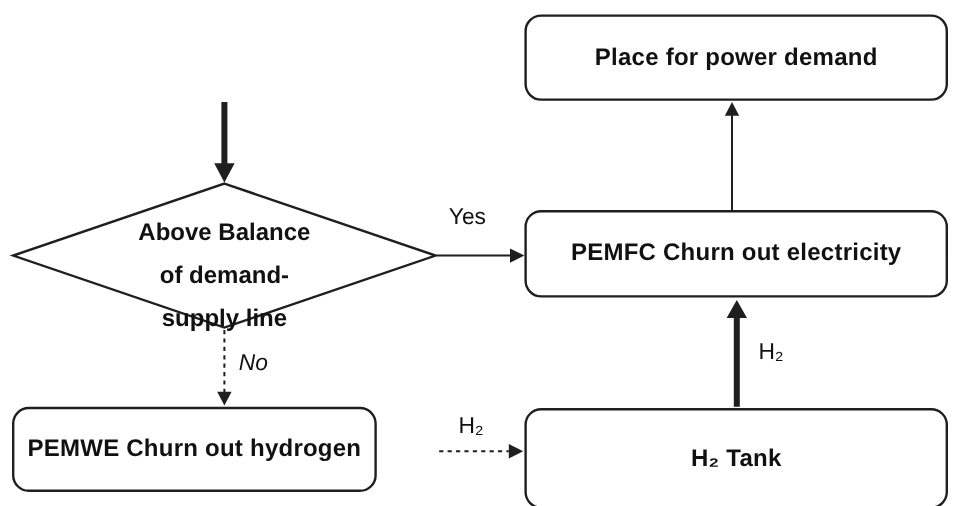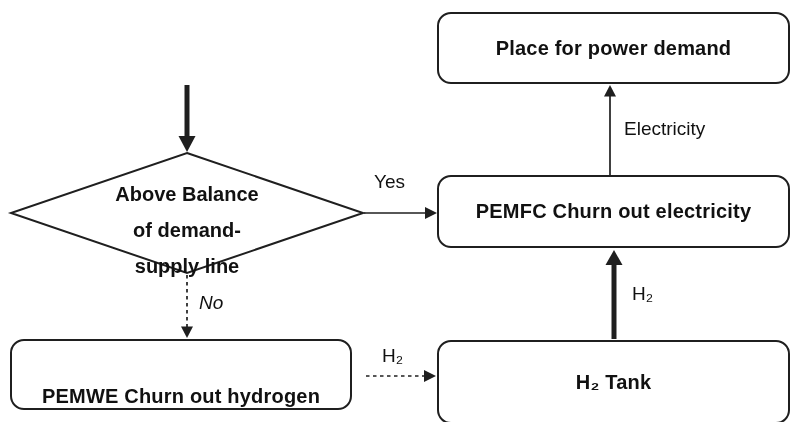--- a/index.html
+++ b/index.html
@@ -74,31 +74,30 @@
   </div>
 
   <div class="diamond-text">Above Balance
 of demand-
 supply line</div>
 
   <div class="node" style="left:437px; top:175px; width:353px; height:73px;">
     <span>PEMFC Churn out electricity</span>
   </div>
 
-  <div class="node" style="left:10px; top:339px; width:342px; height:71px;align-items:flex-end;">
+  <div class="node" style="left:10px; top:339px; width:304px; height:71px;">
     <span>PEMWE Churn out hydrogen</span>
   </div>
 
   <div class="node" style="left:437px; top:340px; width:353px; height:84px;">
     <span>H₂ Tank</span>
   </div>
 
   <div class="edge-label" style="left:374px; top:171px;">Yes</div>
 
   <div class="edge-label" style="left:199px; top:292px;font-style:italic;">No</div>
 
-  <div class="edge-label" style="left:624px; top:118px;">Electricity</div>
 
   <div class="edge-label" style="left:632px; top:283px;">H₂</div>
 
   <div class="edge-label" style="left:382px; top:345px;">H₂</div>
 
 </div>
 
 </body></html>

